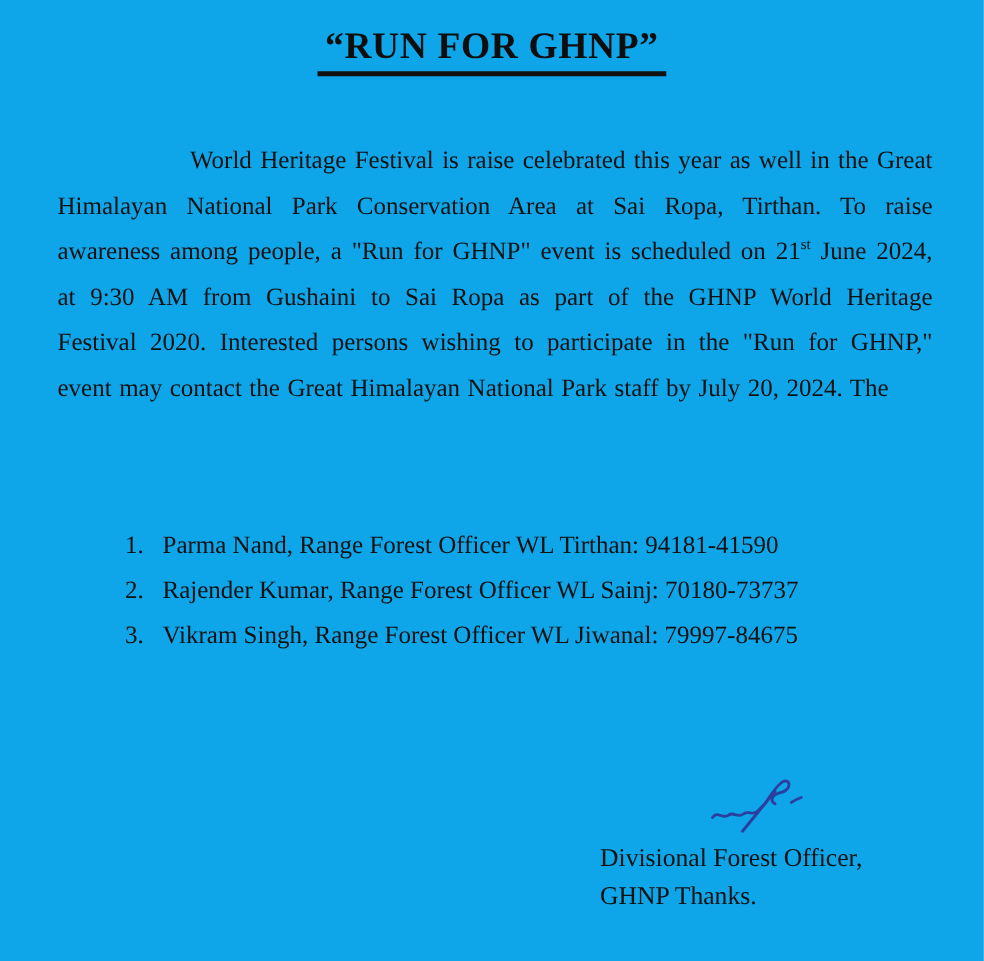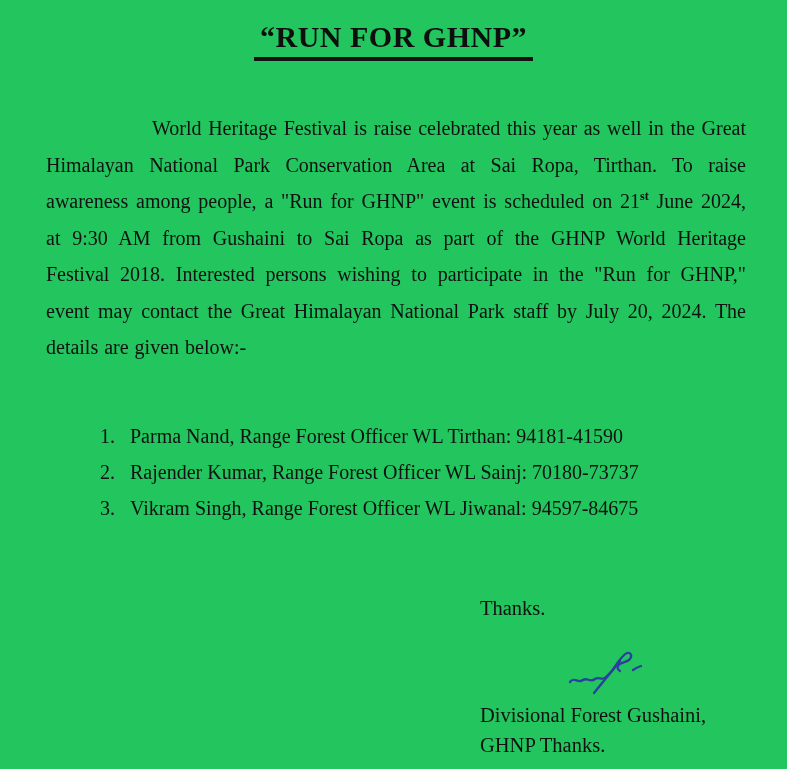--- a/index.html
+++ b/index.html
@@ -1,20 +1,20 @@
 <!DOCTYPE html>
 <html><head>
 <meta charset="utf-8">
 <style>
   html, body { margin: 0; padding: 0; }
   .page {
     position: relative;
     width: 787px;
     height: 769px;
-    background: #22c55e;
+    background: #0ea5e9;
     font-family: "Liberation Serif", "DejaVu Serif", serif;
     color: #111111;
     overflow: hidden;
   }
   .title-wrap {
     text-align: center;
     padding-top: 20px;
   }
   .doc-title {
     display: inline-block;
@@ -39,21 +39,20 @@
     text-align-last: justify;
     white-space: normal;
     word-spacing: 1px;
   }
   .para-line:first-child { text-indent: 106px; }
   .para-line:last-child { text-align-last: left; }
   .para-line sup {
     font-size: 0.6em;
     line-height: 0;
     vertical-align: super;
-    font-weight: bold;
   }
   .contact-list {
     position: absolute;
     left: 100px;
     top: 418px;
     font-size: 20px;
   }
   .contact-row {
     display: flex;
     height: 36px;
@@ -83,49 +82,47 @@
   <div class="title-wrap">
     <span class="doc-title">“RUN FOR GHNP”</span>
   </div>
 
   <div class="paragraph">
 
       <div class="para-line">World Heritage Festival is raise celebrated this year as well in the Great</div>
       <div class="para-line">Himalayan National Park Conservation Area at Sai Ropa, Tirthan.  To raise</div>
       <div class="para-line">awareness among people, a "Run for GHNP" event is scheduled on 21<sup>st</sup> June 2024,</div>
       <div class="para-line">at 9:30 AM from Gushaini to Sai Ropa as part of the GHNP World Heritage</div>
-      <div class="para-line">Festival 2018. Interested persons wishing to participate in the "Run for GHNP,"</div>
+      <div class="para-line">Festival 2020. Interested persons wishing to participate in the "Run for GHNP,"</div>
       <div class="para-line">event may contact the Great Himalayan National Park staff by July 20, 2024. The</div>
-      <div class="para-line">details are given below:-</div>
     </div>
 
   <div class="contact-list">
 
   <div class="contact-row">
         <span class="contact-no">1.</span>
         <span>Parma Nand, Range Forest Officer WL Tirthan: 94181-41590</span>
       </div>
       <div class="contact-row">
         <span class="contact-no">2.</span>
         <span>Rajender Kumar, Range Forest Officer WL Sainj: 70180-73737</span>
       </div>
       <div class="contact-row">
         <span class="contact-no">3.</span>
-        <span>Vikram Singh, Range Forest Officer WL Jiwanal: 94597-84675</span>
+        <span>Vikram Singh, Range Forest Officer WL Jiwanal: 79997-84675</span>
       </div>
     </div>
 
   <div class="closing">
-    <div class="thanks">Thanks.</div>
     <div class="sig-wrap">
       <svg width="110" height="52" viewBox="0 0 110 52">
         <g fill="none" stroke="#2a3f9f" stroke-width="2.3" stroke-linecap="round" stroke-linejoin="round">
           <path d="M18,36 C22,30 26,38 31,34 C35,31 38,37 43,33 C47,30 50,35 54,31 L60,25 C64,19 70,9 75,7 C79,6 81,10 77,14 C73,17 68,16 66,20 C65,22 66,24 68,25"></path>
           <path d="M42,47 C50,37 60,25 68,15"></path>
           <path d="M81,24 C84,22 86,21 89,20"></path>
         </g>
       </svg>
     </div>
-    <div class="designation">Divisional Forest Gushaini,</div>
+    <div class="designation">Divisional Forest Officer,</div>
     <div class="office">GHNP Thanks.</div>
   </div>
 
 </div>
 
 </body></html>

